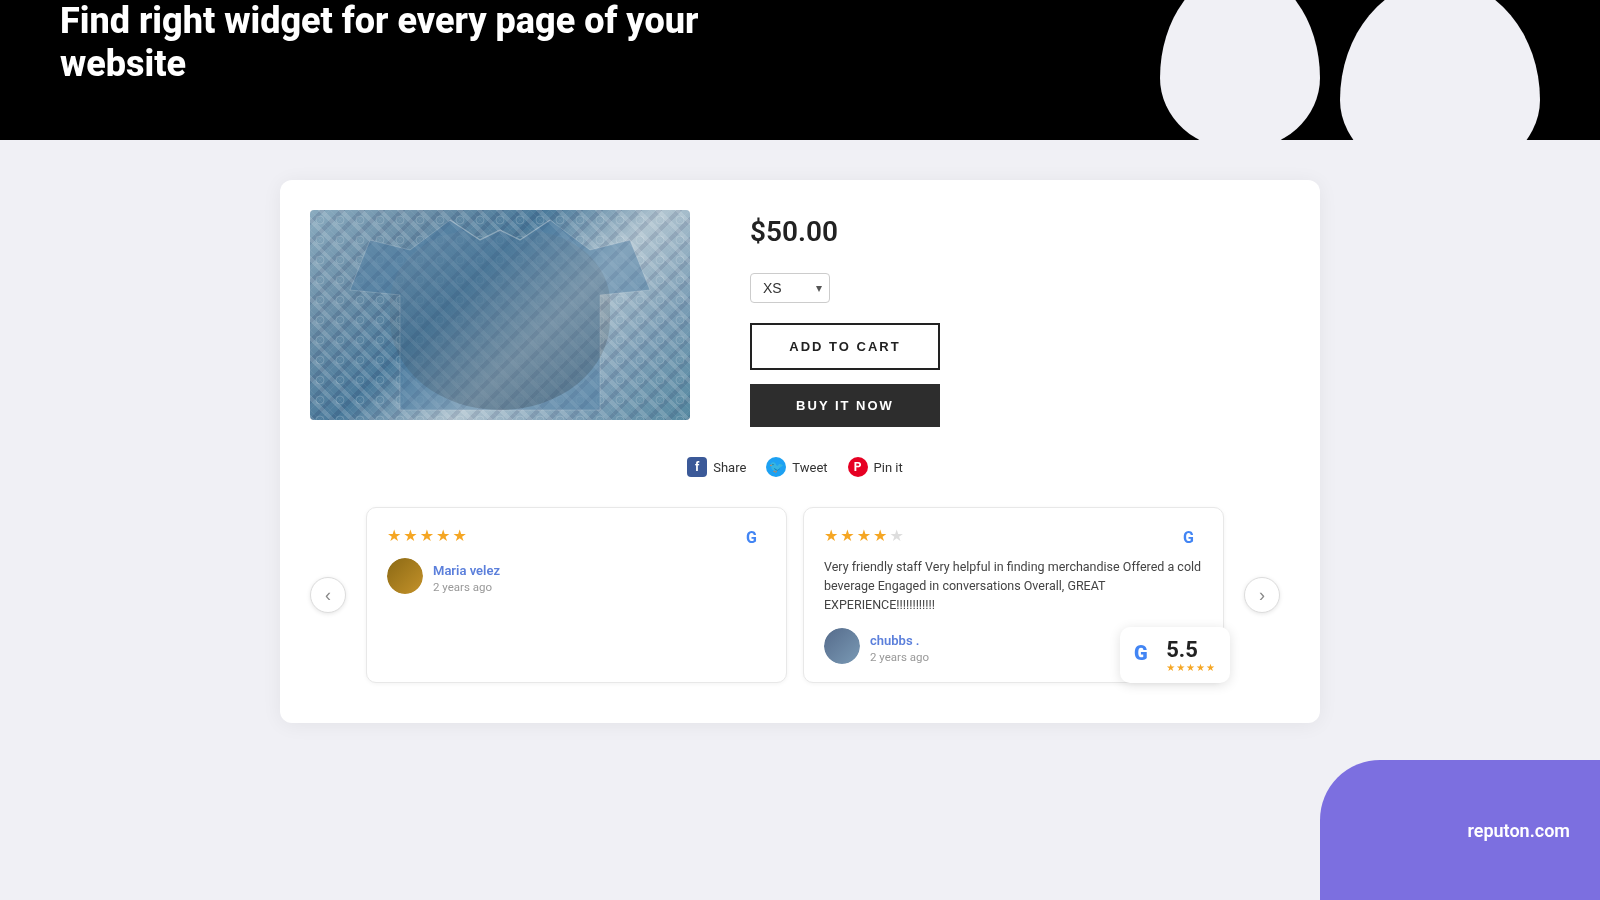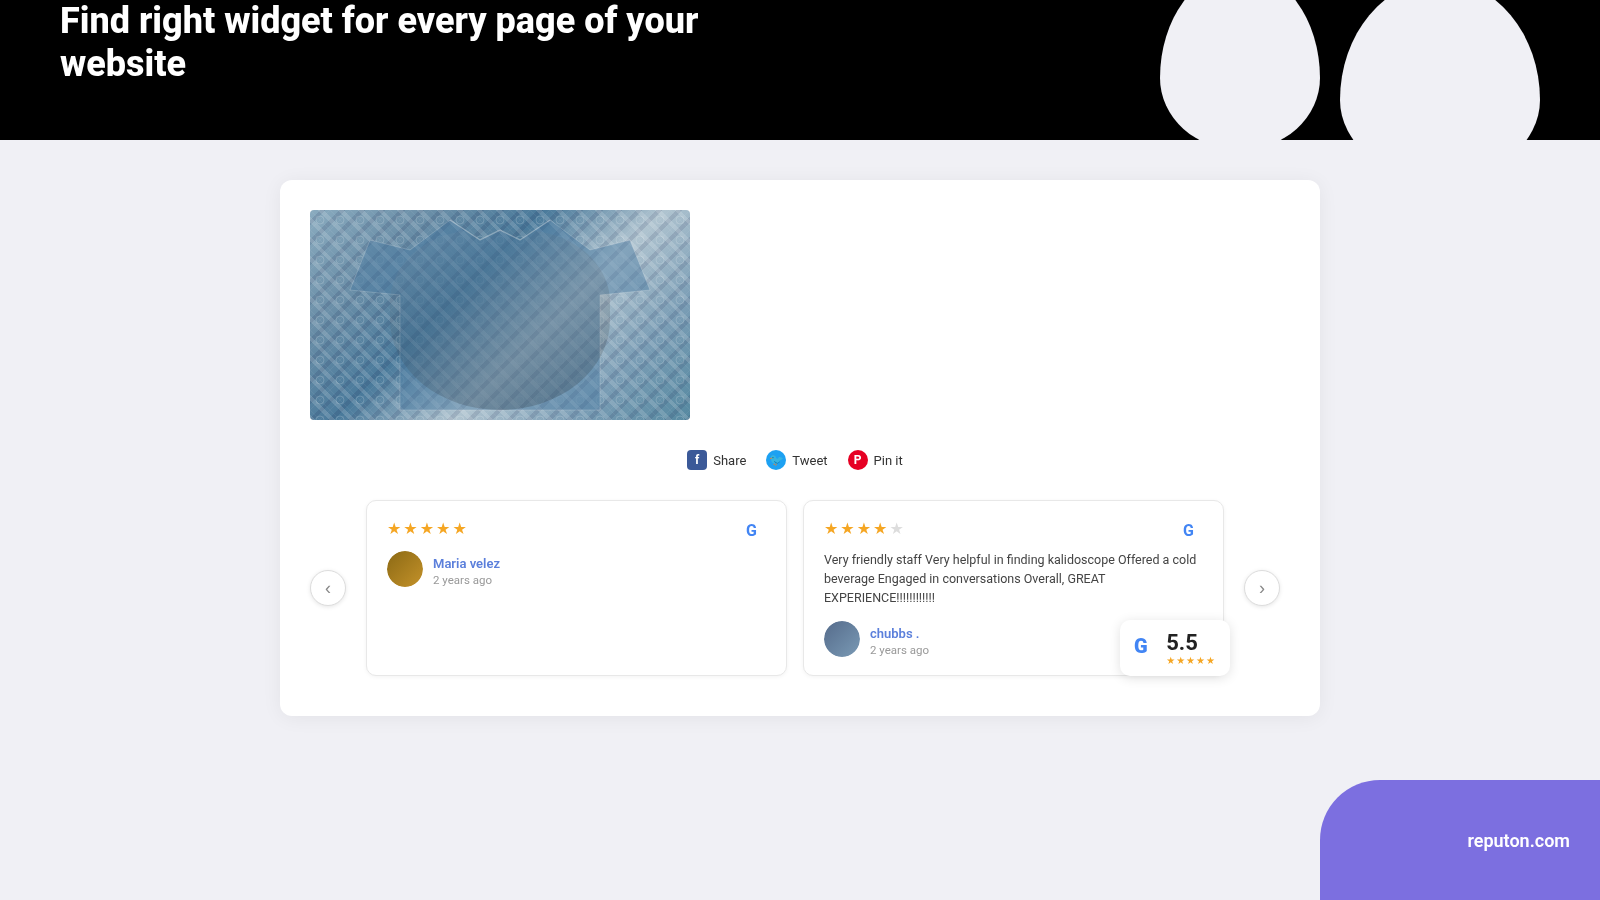--- a/index.html
+++ b/index.html
@@ -48,21 +48,21 @@
       background: #f0f0f5;
       border-radius: 50% 50% 50% 50% / 60% 60% 40% 40%;
     }
 
     
     .footer-blob {
       position: absolute;
       bottom: 0;
       right: 0;
       width: 280px;
-      height: 120px;
+      height: 140px;
       background: #7c6fe0;
       border-radius: 60px 0 0 0;
       display: flex;
       align-items: center;
       justify-content: flex-end;
       padding-right: 30px;
     }
     .footer-text {
       color: white;
       font-size: 18px;
@@ -366,20 +366,39 @@
               </pattern>
             </defs>
             <rect width="380" height="210" fill="url(#batik)"></rect>
 
             <path d="M140,10 L100,40 L60,30 L40,80 L90,85 L90,200 L290,200 L290,85 L340,80 L320,30 L280,40 L240,10 L210,30 L190,20 L170,30 Z" fill="rgba(70,120,160,0.7)" stroke="rgba(255,255,255,0.3)" stroke-width="1"></path>
             <path d="M140,10 L170,30 L190,20 L210,30 L240,10" fill="none" stroke="rgba(255,255,255,0.4)" stroke-width="1.5"></path>
           </svg>
         </div>
       </div>
 
+      <div class="product-details">
+        <div class="price">$50.00</div>
+
+        <div class="size-select-wrapper">
+          <div class="select-wrapper">
+            <select class="size-select">
+              <option>XS</option>
+              <option>S</option>
+              <option>M</option>
+              <option>L</option>
+              <option>XL</option>
+            </select>
+            <span class="select-arrow">▾</span>
+          </div>
+        </div>
+
+        <button class="btn-add-to-cart">ADD TO CART</button>
+        <button class="btn-buy-now">BUY IT NOW</button>
+      </div>
     </div>
 
     <div class="social-share">
       <div class="share-item">
         <div class="share-icon fb-icon">f</div>
         <span>Share</span>
       </div>
       <div class="share-item">
         <div class="share-icon tw-icon">🐦</div>
         <span>Tweet</span>
@@ -418,21 +437,21 @@
 
         <div class="review-card">
           <div class="review-header">
             <div class="stars">★★★★<span style="color:#ddd">★</span></div>
             <div class="google-g">
               <svg width="22" height="22" viewBox="0 0 22 22" xmlns="http://www.w3.org/2000/svg">
                 <text x="2" y="17" font-size="16" font-weight="700" fill="#4285F4">G</text>
               </svg>
             </div>
           </div>
-          <p class="review-text">Very friendly staff Very helpful in finding kalidoscope Offered a cold beverage Engaged in conversations Overall, GREAT EXPERIENCE!!!!!!!!!!!!</p>
+          <p class="review-text">Very friendly staff Very helpful in finding merchandise Offered a cold beverage Engaged in conversations Overall, GREAT EXPERIENCE!!!!!!!!!!!!</p>
           <div class="reviewer">
             <div class="reviewer-avatar">
               <div class="avatar-img avatar2"></div>
             </div>
             <div>
               <div class="reviewer-name">chubbs .</div>
               <div class="reviewer-time">2 years ago</div>
             </div>
           </div>
         </div>

